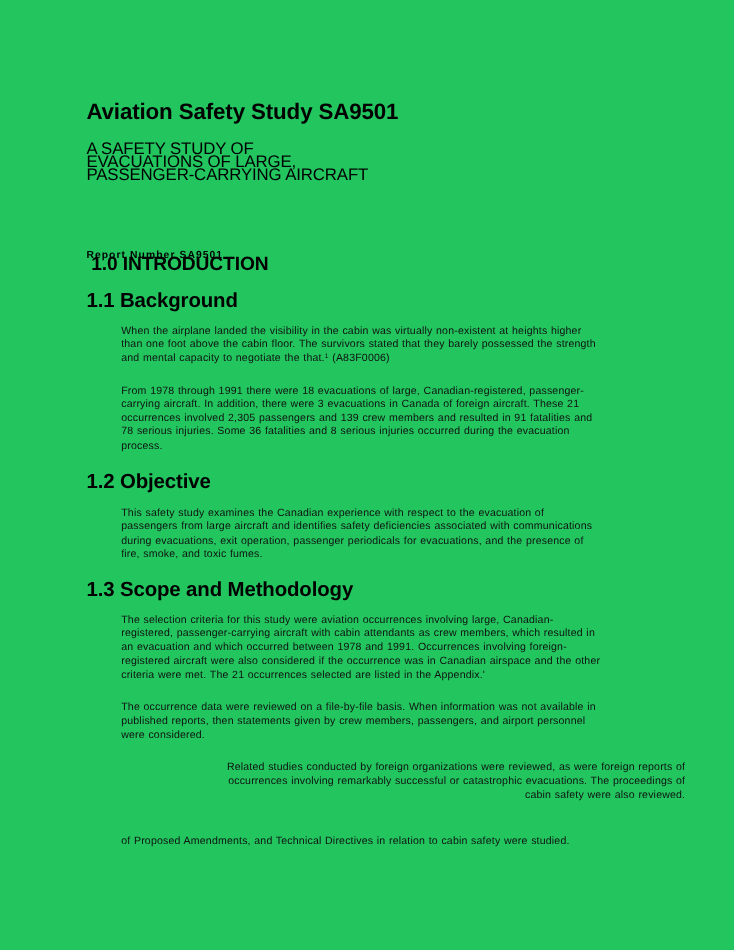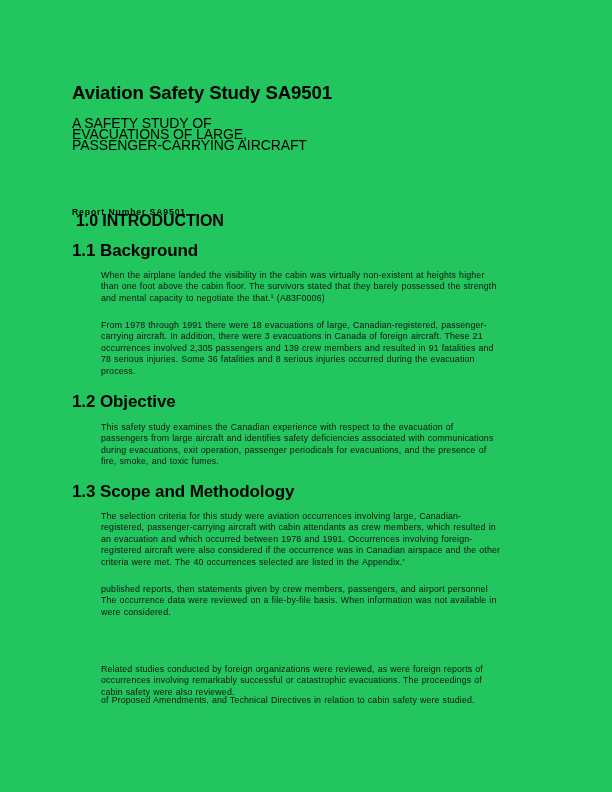--- a/index.html
+++ b/index.html
@@ -54,30 +54,30 @@
     <span class="ln">fire, smoke, and toxic fumes.</span>
   </div>
 
   <div class="h2" style="top:482px;">1.3 Scope and Methodology</div>
 
   <div class="para" style="top:511px;">
     <span class="ln">The selection criteria for this study were aviation occurrences involving large, Canadian-</span>
     <span class="ln">registered, passenger-carrying aircraft with cabin attendants as crew members, which resulted in</span>
     <span class="ln">an evacuation and which occurred between 1978 and 1991. Occurrences involving foreign-</span>
     <span class="ln">registered aircraft were also considered if the occurrence was in Canadian airspace and the other</span>
-    <span class="ln">criteria were met. The 40 occurrences selected are listed in the Appendix.'</span>
+    <span class="ln">criteria were met. The 21 occurrences selected are listed in the Appendix.'</span>
   </div>
 
   <div class="para" style="top:584px;">
+    <span class="ln">The occurrence data were reviewed on a file-by-file basis. When information was not available in</span>
     <span class="ln">published reports, then statements given by crew members, passengers, and airport personnel</span>
-    <span class="ln">The occurrence data were reviewed on a file-by-file basis. When information was not available in</span>
     <span class="ln">were considered.</span>
   </div>
 
-  <div class="para" style="top:664px;">
+  <div class="para" style="top:634px;text-align:right;">
     <span class="ln">Related studies conducted by foreign organizations were reviewed, as were foreign reports of</span>
     <span class="ln">occurrences involving remarkably successful or catastrophic evacuations. The proceedings of</span>
     <span class="ln">cabin safety were also reviewed.</span>
   </div>
 
   <div class="para" style="top:695px;">
     <span class="ln">of Proposed Amendments, and Technical Directives in relation to cabin safety were studied.</span>
   </div>
 
 </div>

